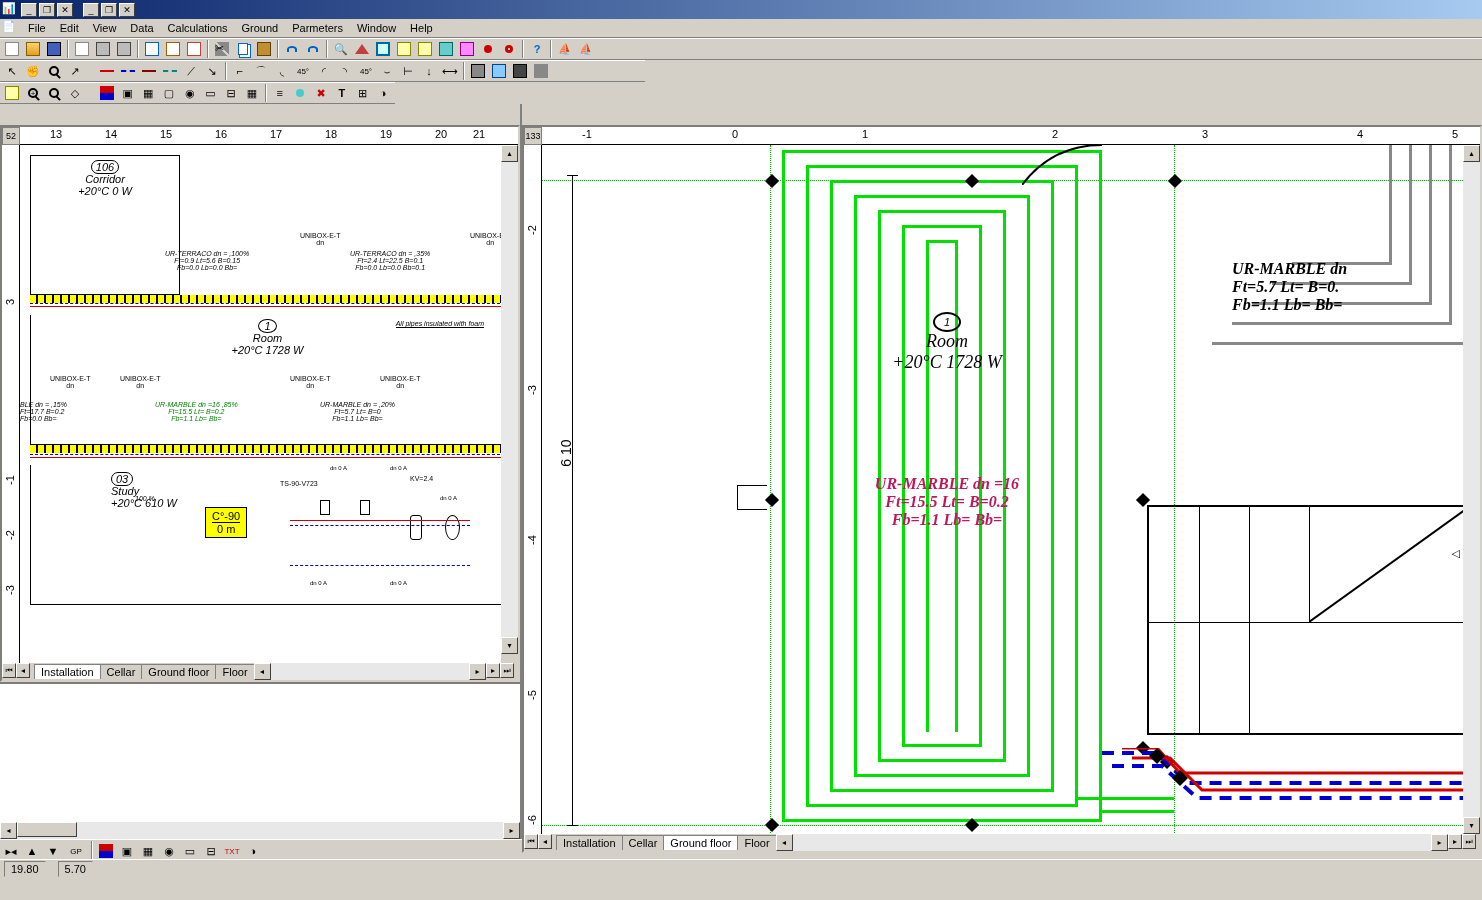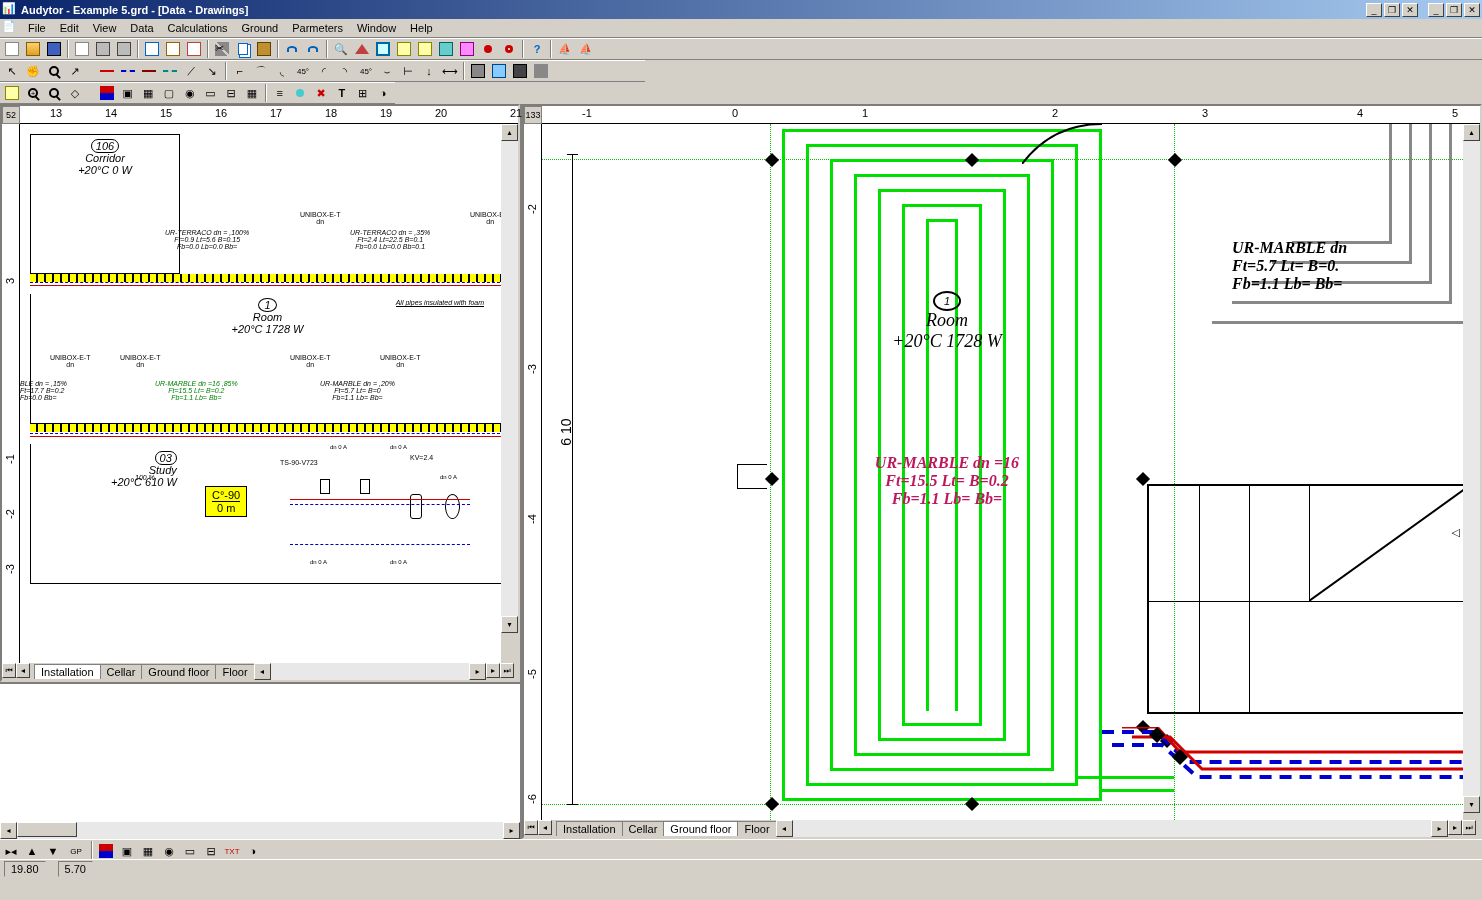--- a/index.html
+++ b/index.html
@@ -24,21 +24,21 @@
 .toolbar-row2 { display: flex; }
 .toolbar-row2 .toolbar { flex: 0 0 auto; }
 .toolbar-row3 { display: flex; }
 
 
 .content { display: flex; height: 735px; }
 .left-pane { width: 522px; display: flex; flex-direction: column; border-right: 2px solid #808080; }
 .right-pane { flex: 1; display: flex; flex-direction: column; }
 
 
-.canvas-wrap { flex: 1; display: flex; flex-direction: column; background: #fff; border: 2px inset #d4d0c8; position: relative; }
+.canvas-wrap { flex: 1; display: flex; flex-direction: column; background: #fff; border: 2px inset #d4d0c8; position: relative; margin-top: 21px; }
 .ruler-top { height: 18px; background: #fff; display: flex; border-bottom: 1px solid #000; }
 .ruler-corner { width: 18px; height: 18px; background: #d4d0c8; border: 1px solid #808080; font-size: 9px; text-align: center; line-height: 16px; }
 .ruler-h { flex: 1; position: relative; background: #fff; font-size: 9px; }
 .ruler-h span { position: absolute; top: 1px; }
 .canvas-body { flex: 1; display: flex; overflow: hidden; }
 .ruler-left { width: 18px; background: #fff; border-right: 1px solid #000; font-size: 9px; position: relative; }
 .ruler-left span { position: absolute; left: 2px; transform: rotate(-90deg); transform-origin: left top; }
 .drawing { flex: 1; background: #fff; position: relative; overflow: hidden; }
 
 
@@ -93,23 +93,20 @@
 .i-house { width: 0; height: 0; border-left: 7px solid transparent; border-right: 7px solid transparent; border-bottom: 10px solid #c04040; }
 .i-line-seg { height: 2px; width: 14px; }
 .i-zoom { width: 10px; height: 10px; border: 2px solid #000; border-radius: 50%; position: relative; }
 .i-zoom:after { content: ''; position: absolute; width: 6px; height: 2px; background: #000; bottom: -3px; right: -4px; transform: rotate(45deg); }
 </style>
 </head>
 <body>
 
 <div class="titlebar">
   <span class="icon">📊</span>
-  <span class="title">
-    <span>Audytor</span> - <span>Example 5.grd</span> - <span>[Data - Drawings]</span>
-  </span>
   <div class="win-btns">
     <div class="win-btn">_</div>
     <div class="win-btn">❐</div>
     <div class="win-btn">✕</div>
     <div style="width:6px"></div>
     <div class="win-btn">_</div>
     <div class="win-btn">❐</div>
     <div class="win-btn">✕</div>
   </div>
 </div>
@@ -314,21 +311,21 @@
         <div class="ruler-corner">52</div>
         <div class="ruler-h">
           <span style="left:30px">13</span>
           <span style="left:85px">14</span>
           <span style="left:140px">15</span>
           <span style="left:195px">16</span>
           <span style="left:250px">17</span>
           <span style="left:305px">18</span>
           <span style="left:360px">19</span>
           <span style="left:415px">20</span>
-          <span style="left:490px">21</span>
+          <span style="left:453px">21</span>
         </div>
       </div>
       <div class="canvas-body">
         <div class="ruler-left">
           <span style="top:160px">3</span>
           <span style="top:340px">-1</span>
           <span style="top:395px">-2</span>
           <span style="top:450px">-3</span>
         </div>
         <div class="drawing">
@@ -377,21 +374,21 @@
 Ft=15.5 Lt= B=0.2
 Fb=1.1 Lb= Bb=</div>
           <div style="position:absolute;left:300px;top:256px;font-size:7px;font-style:italic;white-space:pre;text-align:center;">UR-MARBLE dn = ,20%
 Ft=5.7 Lt= B=0
 Fb=1.1 Lb= Bb=</div>
           <div class="pipe-yellow" style="left:10px;top:300px;width:475px;"></div>
           <div style="position:absolute;left:10px;top:309px;width:475px;border-top:1px dashed #00c;"></div>
           <div style="position:absolute;left:10px;top:312px;width:475px;border-top:1px solid #c00;"></div>
 
           <div class="schematic-box" style="left:10px;top:320px;width:475px;height:140px;border-top:none;">
-            <div class="room-label" style="position:absolute;left:80px;top:8px;text-align:right;">
+            <div class="room-label" style="position:absolute;left:80px;top:8px;text-align:left;">
               <span style="border:1px solid #000;border-radius:8px;padding:0 4px">03</span><br>
               <span>Study</span><br>
               <span>+20°C 610 W</span>
             </div>
           </div>
           <div style="position:absolute;left:115px;top:350px;font-size:7px;font-style:italic;">100 %</div>
           <div class="tag-yellow" style="left:185px;top:362px;">
             <div>C°-90</div>
             <div style="border-top:1px solid #000;">0 m</div>
           </div>

